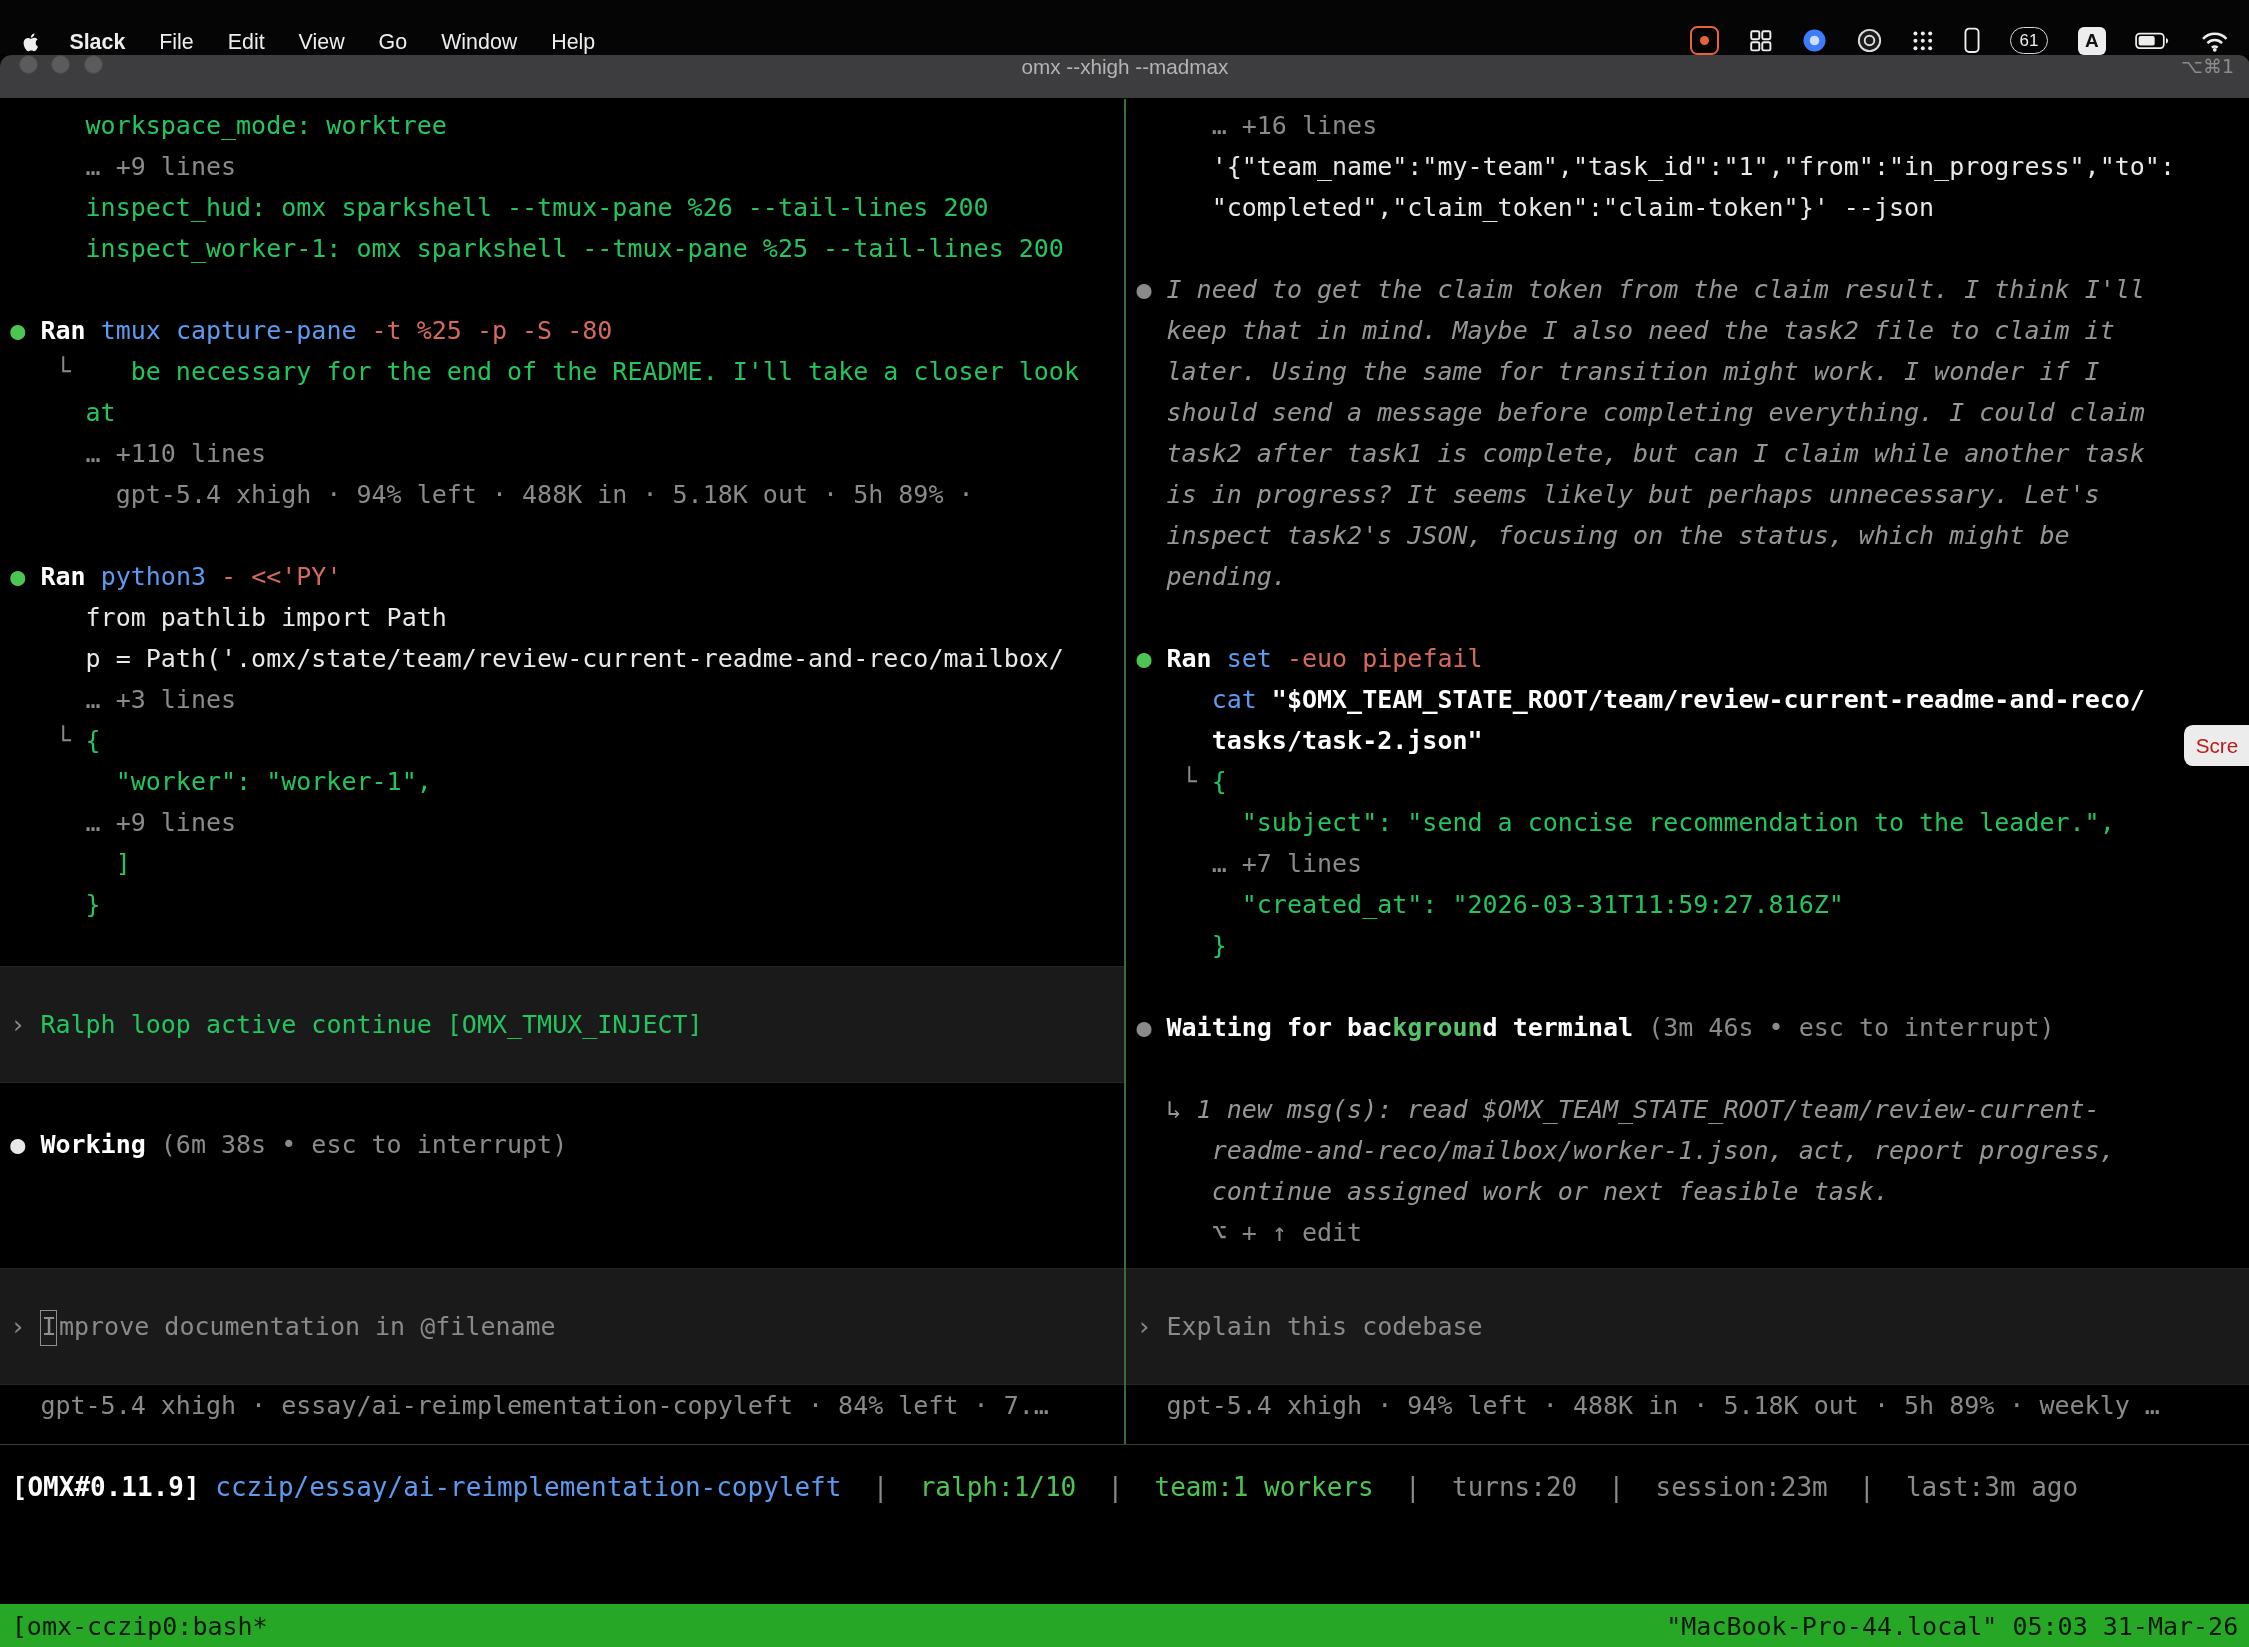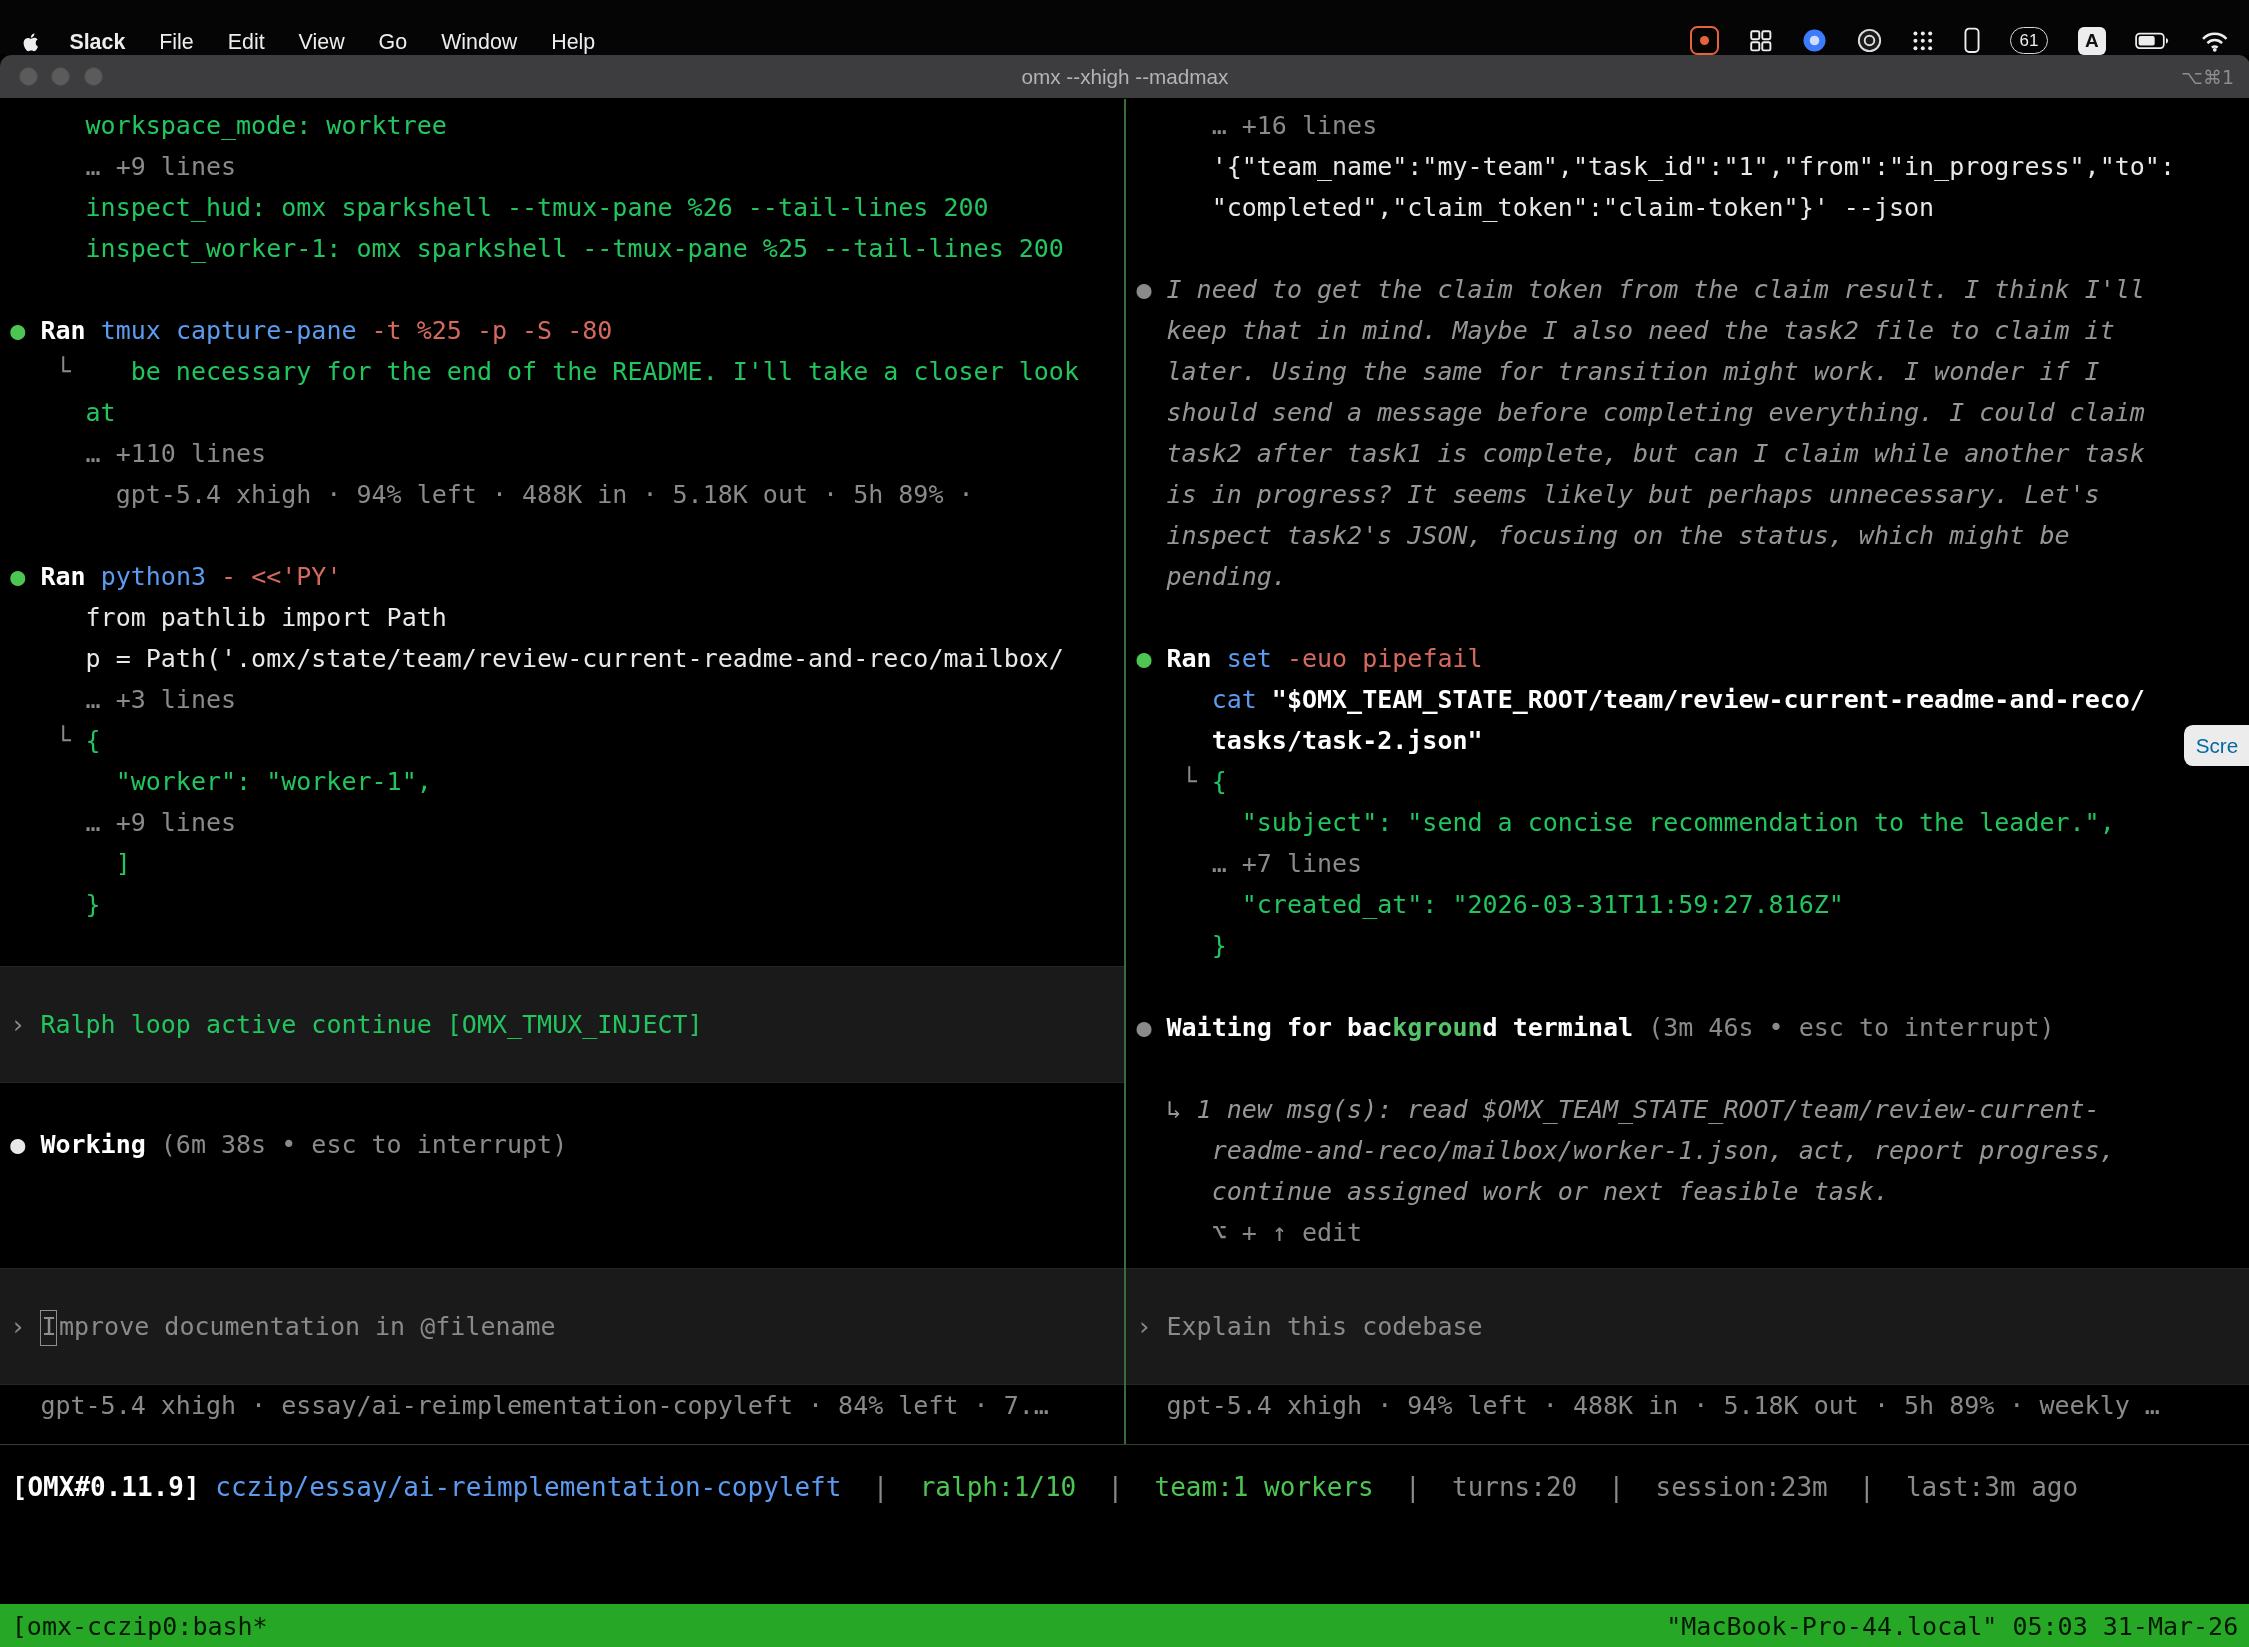--- a/index.html
+++ b/index.html
@@ -17,21 +17,21 @@
   .mb-right{margin-left:auto;display:flex;align-items:center;gap:29.5px;}
   .mb-ic{display:flex;align-items:center;justify-content:center;}
   .rec-ic{width:25px;height:25px;border:2.2px solid #e8623a;border-radius:7.4px;display:flex;align-items:center;justify-content:center;}
   .rec-ic i{width:8.9px;height:8.9px;border-radius:50%;background:#e8623a;display:block;}
   .badge61{border:1.5px solid #d9d9d9;border-radius:14.8px;padding:2.2px 8.9px;font-size:17px;color:#eee;}
   .input-a{width:28px;height:28px;background:#ededed;color:#121212;border-radius:5.9px;display:flex;
     align-items:center;justify-content:center;font-size:19px;font-weight:700;}
 
   
   .window{flex:1;display:flex;flex-direction:column;background:#000;border-radius:11.8px 11.8px 0 0;overflow:hidden;}
-  .titlebar{height:43px;flex:0 0 43px;background:#3d3d3f;position:relative;display:flex;align-items:center;
+  .titlebar{height:43px;flex:0 0 43px;background:#3d3d3f;position:relative;display:flex;align-items:flex-start;
     border-bottom:0.7px solid #000;}
   .lights{display:flex;gap:13.3px;padding-left:19px;}
   .light{width:17px;height:17px;border-radius:50%;background:#5b5b5b;border:0.7px solid #4a4a4a;}
   .win-title{position:absolute;left:0;right:0;text-align:center;color:#b4b4b4;
     font-family:"Liberation Sans",sans-serif;font-size:20.7px;}
   .win-shortcut{position:absolute;right:16px;color:#8c8c8c;font-family:"DejaVu Sans","Liberation Sans",sans-serif;font-size:19px;}
 
   
   .panes{display:flex;height:1346px;flex:0 0 1346px;box-sizing:border-box;border-bottom:1.5px solid #3a3a3a;}
   .pane{flex:1;min-width:0;display:flex;flex-direction:column;padding:5.9px 0 17.7px;box-sizing:border-box;overflow:hidden;}
@@ -57,21 +57,21 @@
   .hud{height:84px;flex:0 0 84px;box-sizing:border-box;padding:22px 11.8px 20.7px;}
   .hud-line{height:41px;line-height:41px;font-size:26px;white-space:pre;overflow:hidden;}
 
   .filler{flex:1;}
 
   
   .tmuxbar{height:44px;flex:0 0 44px;background:#26a826;color:#031903;display:flex;justify-content:space-between;
     align-items:center;padding:0 11.8px;font-size:25px;white-space:pre;gap:12px;}
 
   
-  .screenshot-badge{position:absolute;top:725px;right:0;height:41px;background:#ececec;color:#0369a1;
+  .screenshot-badge{position:absolute;top:725px;right:0;height:41px;background:#ececec;color:#b91c1c;
     border-radius:8.9px 0 0 8.9px;display:flex;align-items:center;padding:0 11.8px;
     font-family:"Liberation Sans",sans-serif;font-size:20.7px;box-shadow:0 2.2px 8.9px rgba(0,0,0,.6);z-index:50;}
 </style>
 </head>
 <body>
 
 <div class="page">
 
   <div class="menubar">
     <span class="apple">

